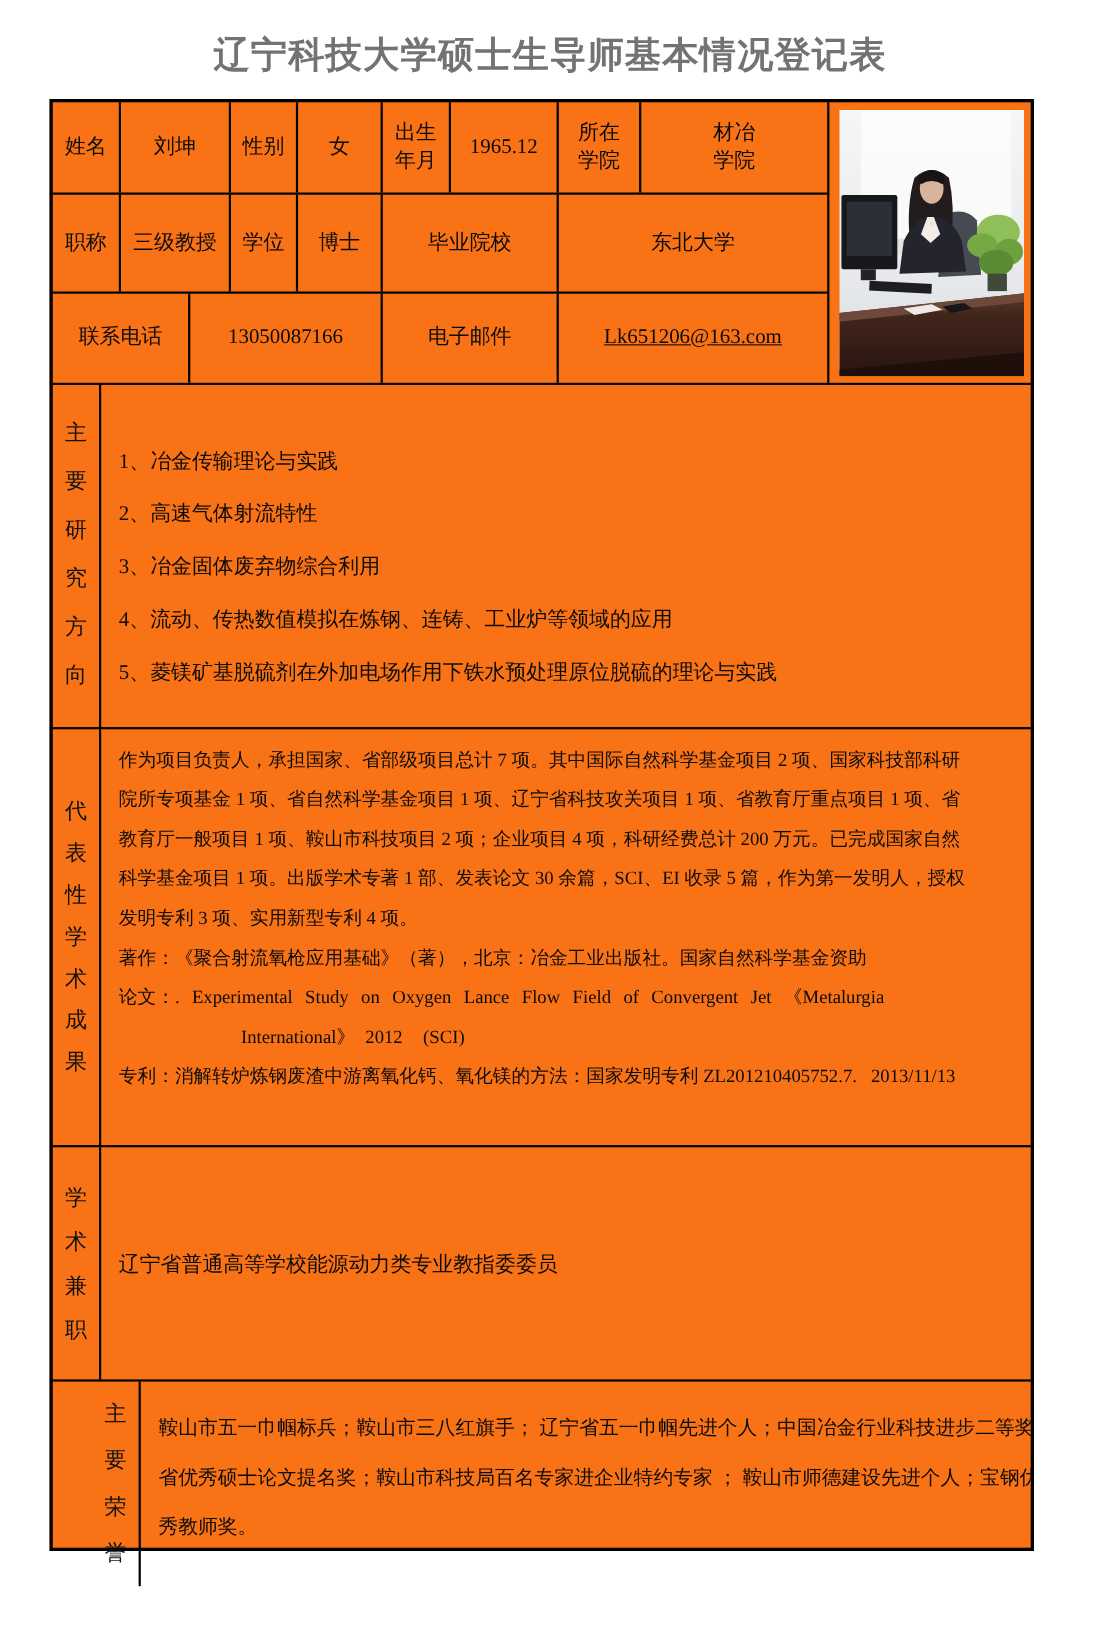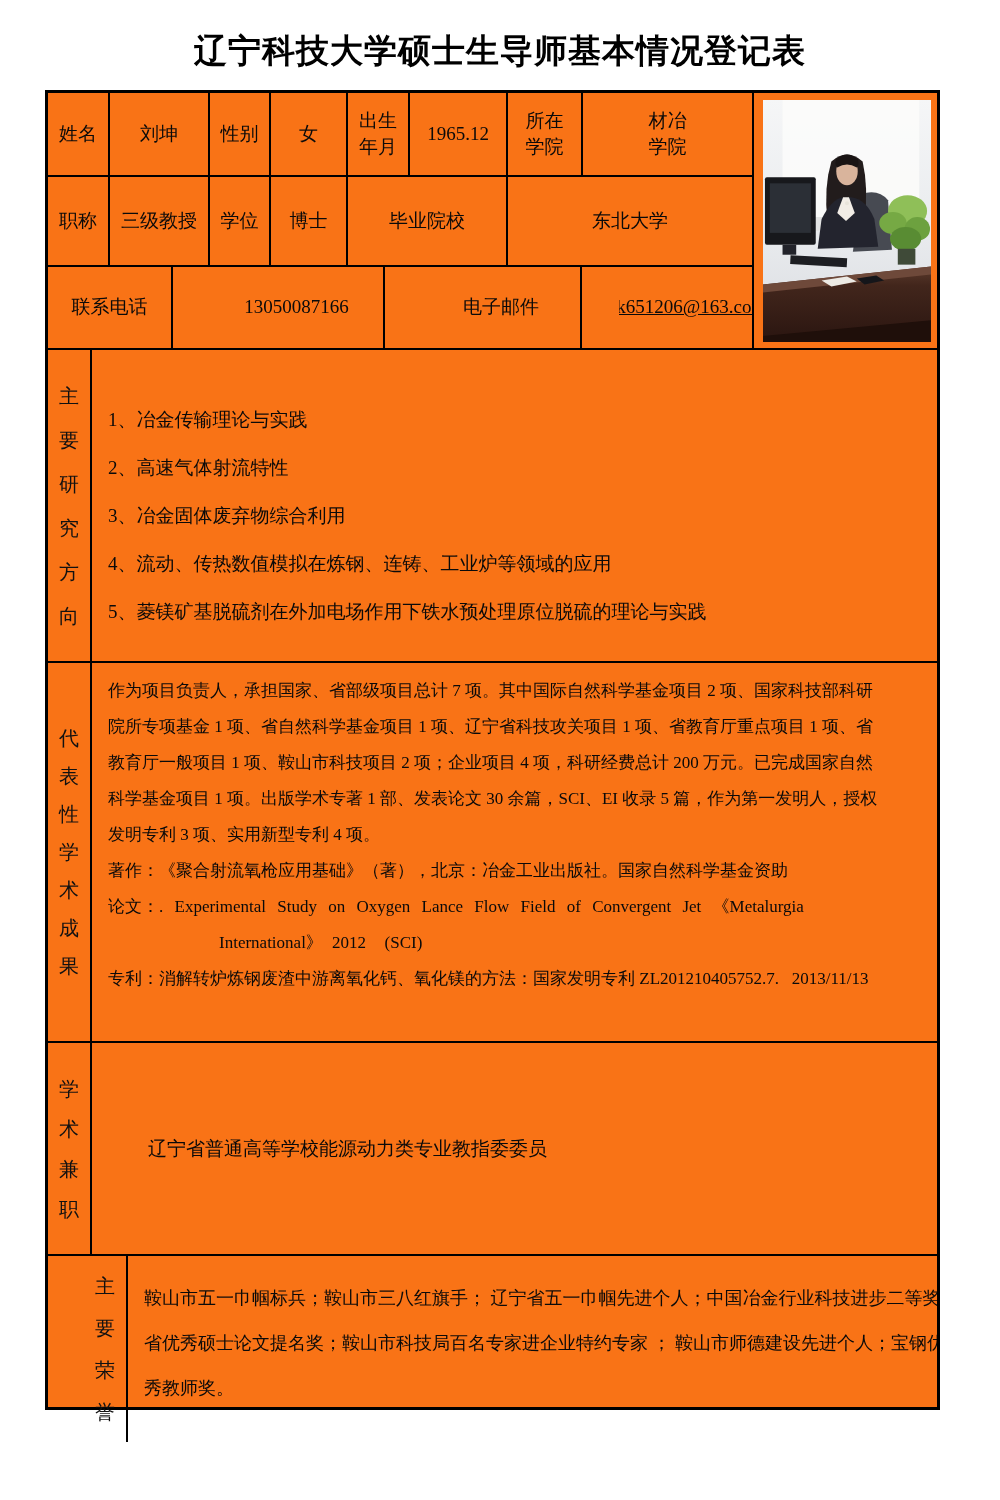--- a/index.html
+++ b/index.html
@@ -4,73 +4,73 @@
 <style>
   * { margin:0; padding:0; box-sizing:border-box; }
   body { background:#fff; }
   .page {
     width:1000px; height:1500px; background:#ffffff; position:relative;
     font-family:"Liberation Serif","DejaVu Serif",serif; color:#0a0a0a;
     padding-top:30px;
   }
   .title {
     text-align:center; font-size:33px; font-weight:bold; letter-spacing:1px;
-    line-height:42px; color:#000000;
+    line-height:42px; color:#737373;
   }
   .doc-table {
     margin:18px 0 0 45px; width:895px; height:1320px;
     border:3px solid #000; background:#f97316;
   }
   .row { display:flex; border-bottom:2px solid #000; }
   .cell {
     border-right:2px solid #000; display:flex; align-items:center; justify-content:center;
     font-size:19px; text-align:center; white-space:pre-line; line-height:26px;
     overflow:hidden;
   }
   .cell.last { border-right:none; flex:1; }
 
   
   .header-block { display:flex; height:257px; border-bottom:2px solid #000; }
   .header-left { width:706px; display:flex; flex-direction:column; border-right:2px solid #000; }
   .header-left .row:last-child { border-bottom:none; }
   .hrow1 { height:85px; }
   .hrow2 { height:90px; }
-  .hrow3 { height:82px;gap:37px; }
+  .hrow3 { height:82px; }
   .hrow1 .cell, .hrow2 .cell, .hrow3 .cell { height:100%; }
   .email-link { text-decoration:underline; cursor:pointer; }
 
   .photo-cell { flex:1; padding:7px 6px 6px 9px; display:flex; }
   .photo-cell svg { width:100%; height:100%; display:block; }
 
   
   .sec { display:flex; border-bottom:2px solid #000; }
   .sec:last-child { border-bottom:none;padding-left:36px; }
   .sec-label {
     width:44px; border-right:2px solid #000; display:flex; align-items:center; justify-content:center;
   }
   .vtext {
     width:1.05em; font-size:20px; word-break:break-all; text-align:center; color:#111;
   }
   .sec-content { flex:1; overflow:hidden; }
 
   .sec-research { height:313px; }
-  .sec-research .vtext { line-height:44px; }
+  .sec-research .vtext { line-height:44px;font-family:Liberation Mono, monospace; }
   .research-list { padding:46px 10px 0 16px; text-align:left; }
   .research-item { font-size:19px; line-height:48px; white-space:pre; }
 
   .sec-achieve { height:380px; }
   .sec-achieve .vtext { line-height:38px; }
   .achieve-lines { padding:10px 8px 0 16px; }
   .ach-line { font-size:17px; line-height:36px; white-space:pre; text-align:left; }
   .ach-line:nth-child(7) { word-spacing:7px; }
   .ach-line:nth-child(8) { word-spacing:5px; }
 
   .sec-positions { height:213px; }
   .sec-positions .vtext { line-height:40px; }
-  .positions-content { display:flex; align-items:center; padding-left:16px;margin-left:40px; }
+  .positions-content { display:flex; align-items:center; padding-left:16px; }
   .positions-text { font-size:19px; text-align:left; }
 
   .sec-honors { height:186px; }
   .sec-honors .vtext { line-height:42px; }
   .honors-lines { padding:20px 8px 0 16px; }
   .honor-line { font-size:18px; line-height:45px; white-space:pre; text-align:left; }
 </style>
 </head>
 <body>
 

